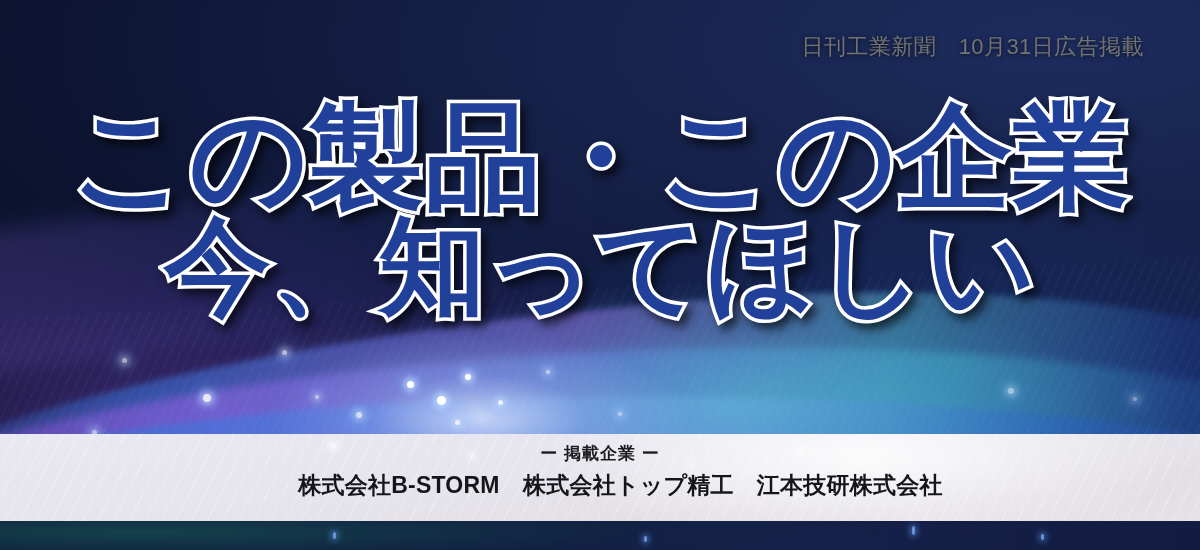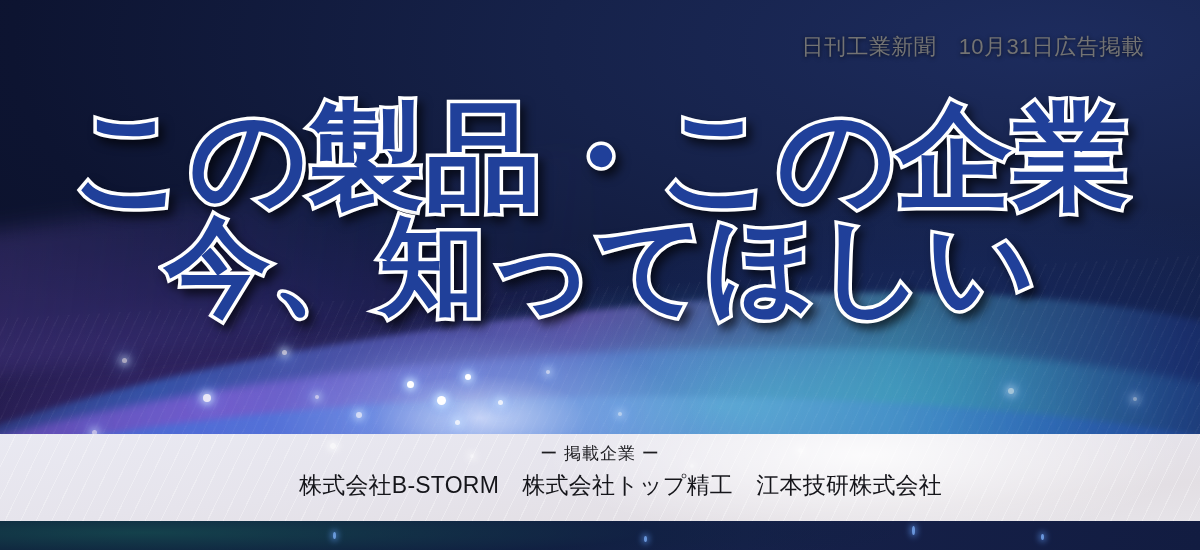--- a/index.html
+++ b/index.html
@@ -104,21 +104,21 @@
     -webkit-text-stroke:7px #ffffff;
     filter:drop-shadow(5px 6px 5px rgba(0,0,0,.62));
   }
   .hl-1{ font-size:107px; }
   .hl-2{ font-size:116px; margin-top:4px; }
 
   
   .footer{
     position:absolute; left:0; top:434px; width:1200px; height:107px;
     background:linear-gradient(175deg,#e9e9f2 0%,#e6e4ec 42%,#e3dfe4 72%,#e7e5ea 100%);
-    z-index:8; overflow:hidden;
+    z-index:8; overflow:hidden;font-weight:bold;
   }
   .footer::after{
     content:""; position:absolute; inset:0;
     background:
       radial-gradient(38% 120% at 72% 20%, rgba(255,255,255,.85), rgba(255,255,255,0) 70%),
       repeating-linear-gradient(116deg, rgba(255,255,255,.30) 0px, rgba(255,255,255,.30) 1px, rgba(255,255,255,0) 1px, rgba(255,255,255,0) 14px);
     pointer-events:none;
   }
   .f-dot{ position:absolute; border-radius:50%; background:rgba(255,255,255,.9);
           box-shadow:0 0 6px 3px rgba(255,255,255,.7); }

